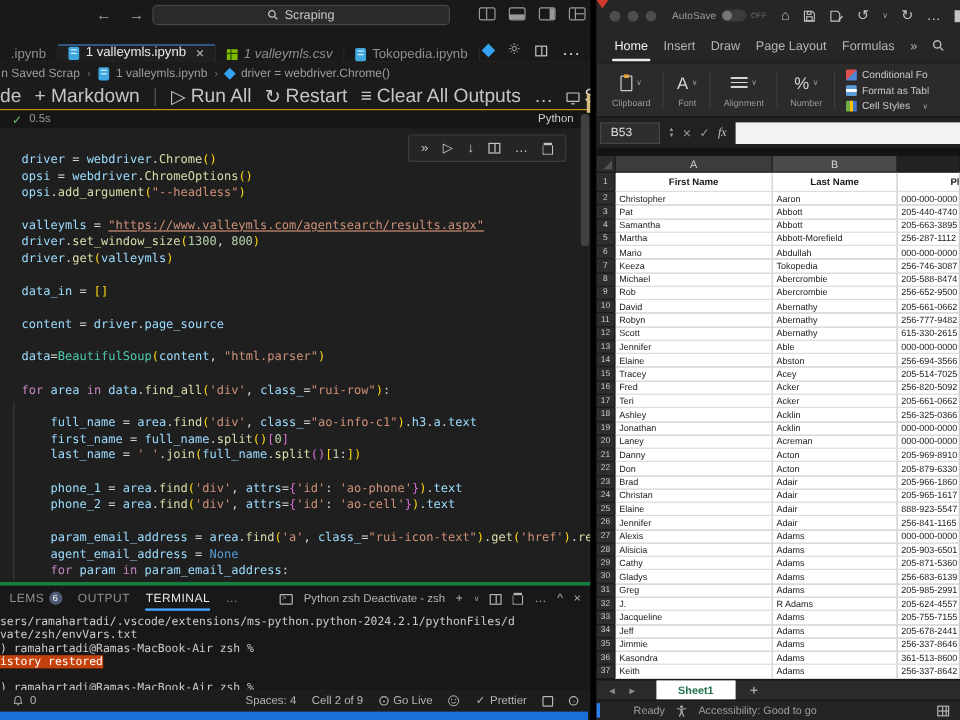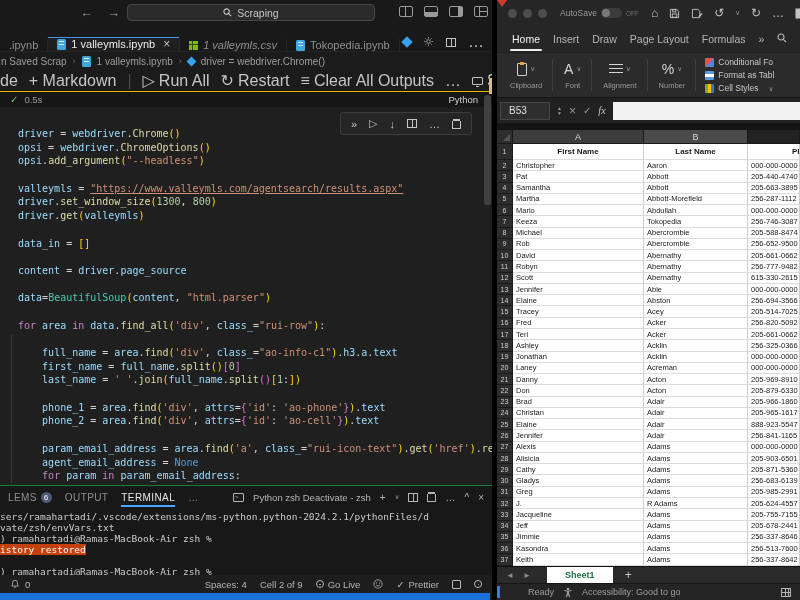--- a/index.html
+++ b/index.html
@@ -53,21 +53,21 @@
   #code{position:absolute;left:18px;top:20px;right:0;font-family:"DejaVu Sans Mono",monospace;font-size:10px;line-height:13.7px;white-space:pre}
   .cl{height:13.7px}
   .tv{color:#9CDCFE}.to{color:#d4d4d4}.tf{color:#DCDCAA}.ts{color:#CE9178}
   .tk{color:#C586C0}.tc{color:#4EC9B0}.tn{color:#B5CEA8}.tb{color:#ffd710}
   .tp{color:#da70d6}.tN{color:#569CD6}
   .tsu{color:#CE9178;text-decoration:underline}
 
   .vs-scrollthumb{position:absolute;right:1px;top:95px;width:7px;height:110px;background:#404040;border-radius:3px}
   .vs-yellowmark{position:absolute;right:0;top:78px;width:3px;height:16px;background:#d7ba7d}
 
-  .vs-terminal{position:absolute;top:485px;left:0;width:492px;height:90px;background:#181818;border-top:1px solid #15803d}
+  .vs-terminal{position:absolute;top:485px;left:0;width:492px;height:90px;background:#181818;border-top:3px solid #15803d}
   .term-header{height:22px;display:flex;align-items:center;font-size:10px;color:#8f8f8f;padding:0 8px;gap:13px;white-space:nowrap}
   .term-tab{position:relative;letter-spacing:.4px}
   .term-tab.active{color:#e7e7e7}
   .term-tab.active::after{content:"";position:absolute;left:0;right:0;bottom:-4px;height:2px;background:#47a7ff}
   .badge{display:inline-flex;align-items:center;justify-content:center;width:11px;height:11px;border-radius:50%;background:#4d5a75;color:#fff;font-size:7.5px;margin-left:4px;vertical-align:1px}
   .term-right{margin-left:auto;display:flex;align-items:center;gap:9px;color:#b5b5b5}
   .ic-termbox{width:11px;height:9px;border:1px solid #b5b5b5;border-radius:1px;font-size:6px;line-height:7px;padding-left:1px;color:#b5b5b5;display:inline-block}
   .spliticon{width:10px;height:9px;border:1px solid currentColor;position:relative;display:inline-block}
   .spliticon::before{content:"";position:absolute;top:0;bottom:0;left:4px;width:1px;background:currentColor}
   .trash{width:9px;height:10px;position:relative;display:inline-block}
@@ -633,21 +633,21 @@
         <div class="xlrow">
           <div class="rn">35</div>
           <div class="cell cA">Jimmie</div>
           <div class="cell cB">Adams</div>
           <div class="cell cC">256-337-8646</div>
         </div>
         <div class="xlrow">
           <div class="rn">36</div>
           <div class="cell cA">Kasondra</div>
           <div class="cell cB">Adams</div>
-          <div class="cell cC">256-513-7600</div>
+          <div class="cell cC">361-513-8600</div>
         </div>
         <div class="xlrow">
           <div class="rn">37</div>
           <div class="cell cA">Keith</div>
           <div class="cell cB">Adams</div>
           <div class="cell cC">256-337-8642</div>
         </div>
       </div>
   </div>
 

